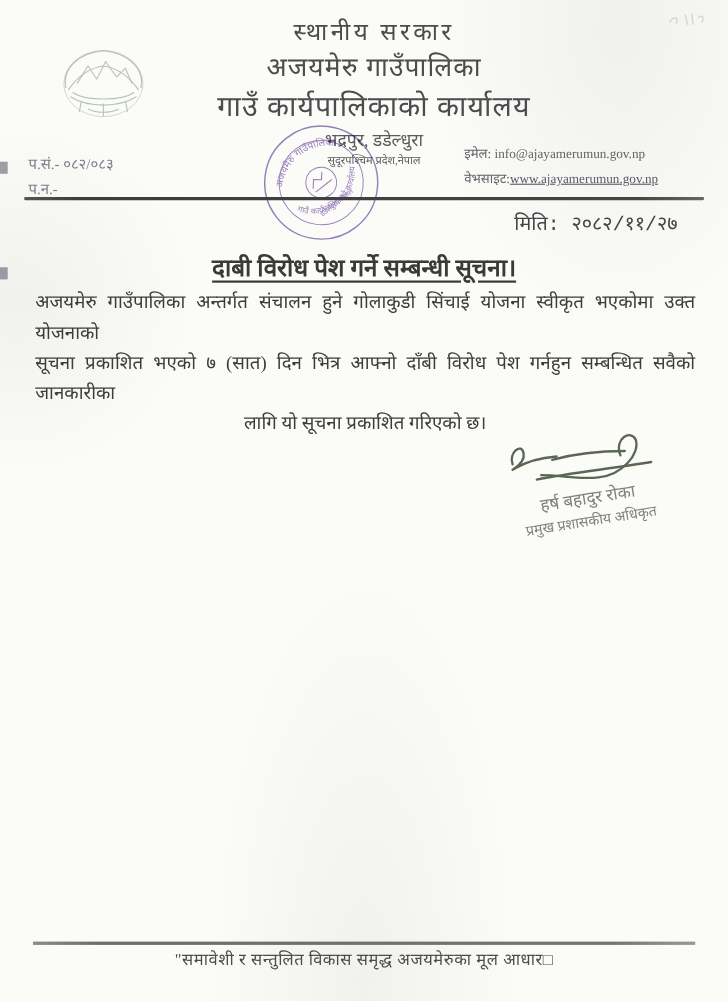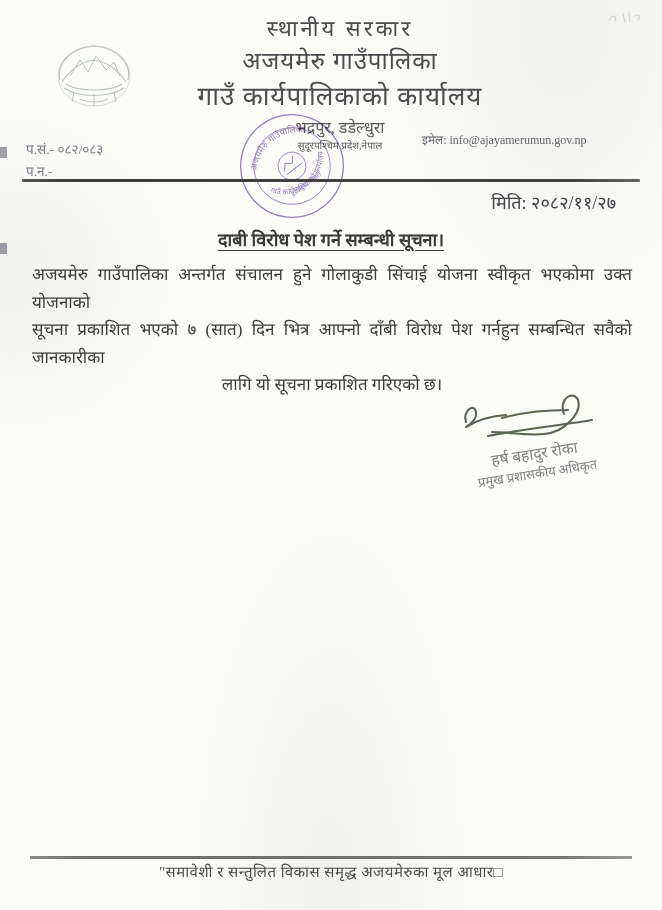--- a/index.html
+++ b/index.html
@@ -22,22 +22,22 @@
   .hdr .l4{font-size:16px;margin-top:3px;color:#5a5a5c;}
   .hdr .l5{font-size:10px;margin-top:0;color:#5a5a5c;}
   .emblem{position:absolute;left:50px;top:36px;opacity:.62;filter:blur(.4px);}
   .refs{position:absolute;left:26px;top:139px;font-size:13.5px;color:#7c7c88;line-height:22px;}
   .contact{position:absolute;left:422px;top:129px;font-size:12px;color:#63636b;line-height:22px;}
   .contact .web{text-decoration:underline;color:#5c5c66;}
   .rule-top{position:absolute;left:22px;top:179px;width:618px;height:3px;
     background:linear-gradient(to right,#555,#3c3c3c 8%,#444 90%,#666);border-radius:1px;}
   .stamp{position:absolute;left:236px;top:110px;width:112px;height:112px;
     transform:rotate(-38deg);opacity:.78;mix-blend-mode:multiply;}
-  .date{position:absolute;right:46px;top:190px;font-size:18px;color:#44444a;}
-  .subject{position:absolute;left:0;right:0;top:227px;text-align:center;font-size:18px;
+  .date{position:absolute;right:46px;top:190px;font-size:18px;color:#44444a;font-family:Liberation Mono, monospace;}
+  .subject{position:absolute;left:0;right:0;top:227px;text-align:center;font-size:22px;
     color:#3a3a3a;font-weight:600;}
   .subject span{text-decoration:underline;text-underline-offset:4px;}
   .body-text{position:absolute;left:32px;top:261px;width:600px;font-size:17px;
     line-height:27.5px;color:#3c3c3c;}
   .body-text .jl{text-align:justify;text-align-last:justify;}
   .body-text .first{text-indent:55px;}
   .body-text .last{text-align:center;}
   .sig{position:absolute;left:452px;top:388px;}
   .namestamp{position:absolute;left:438px;top:444px;width:196px;text-align:center;
     transform:rotate(-9deg);color:#7f7f82;line-height:20px;}
@@ -80,20 +80,21 @@
     <div class="l5">सुदूरपश्चिम प्रदेश,नेपाल</div>
   </div>
 
   <div class="refs">
     <div>प.सं.- ०८२/०८३</div>
     <div>प.न.-</div>
   </div>
 
   <div class="contact">
     <div>इमेल: info@ajayamerumun.gov.np</div>
+    <div><span>वेभसाइट:</span><span class="web">www.ajayamerumun.gov.np</span></div>
   </div>
 
   <div class="stamp">
     <svg width="112" height="112" viewBox="0 0 120 120">
       <defs>
         <path id="arcTop" d="M 16,62 A 45,45 0 0 1 104,62"></path>
         <path id="arcBot" d="M 20,58 A 42,42 0 0 0 100,58"></path>
       </defs>
       <g fill="none" stroke="#7b5caf" stroke-width="1.4">
         <circle cx="60" cy="60" r="55"></circle>

